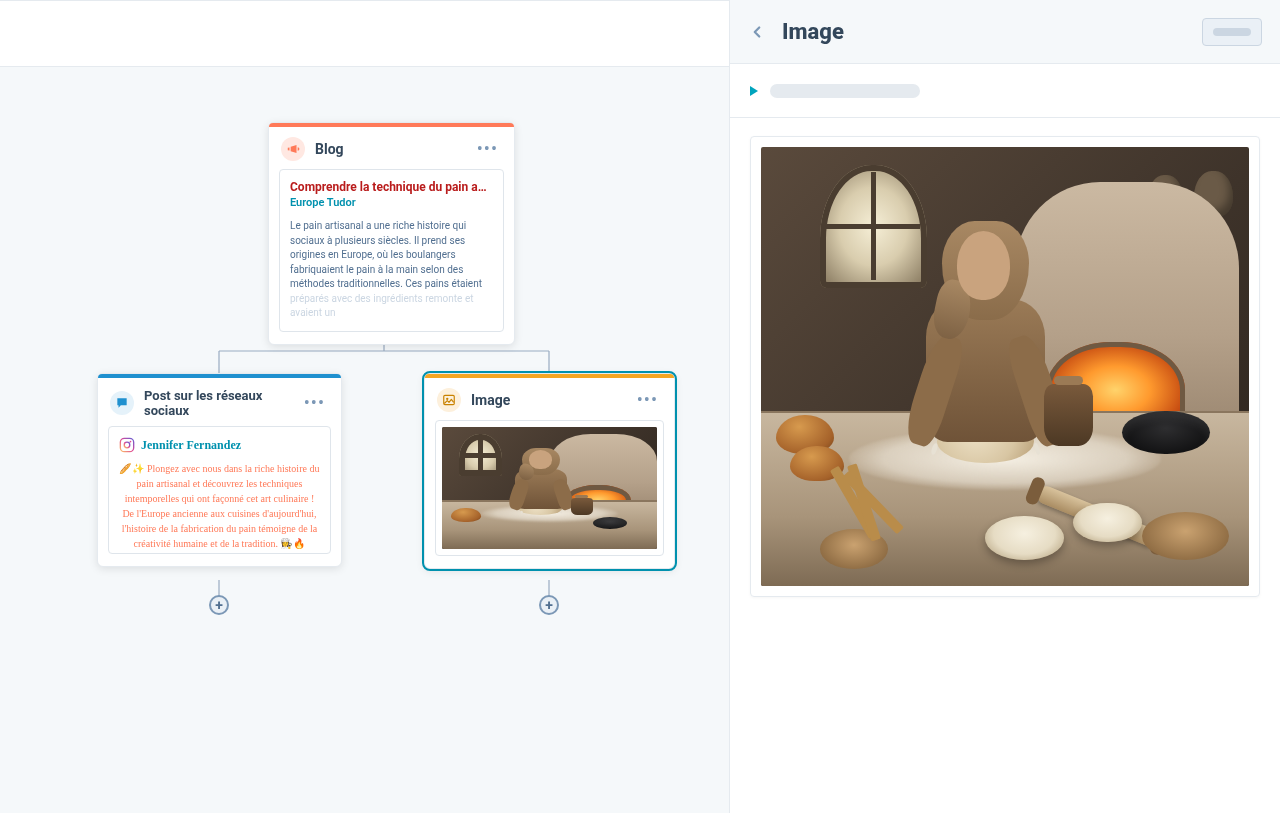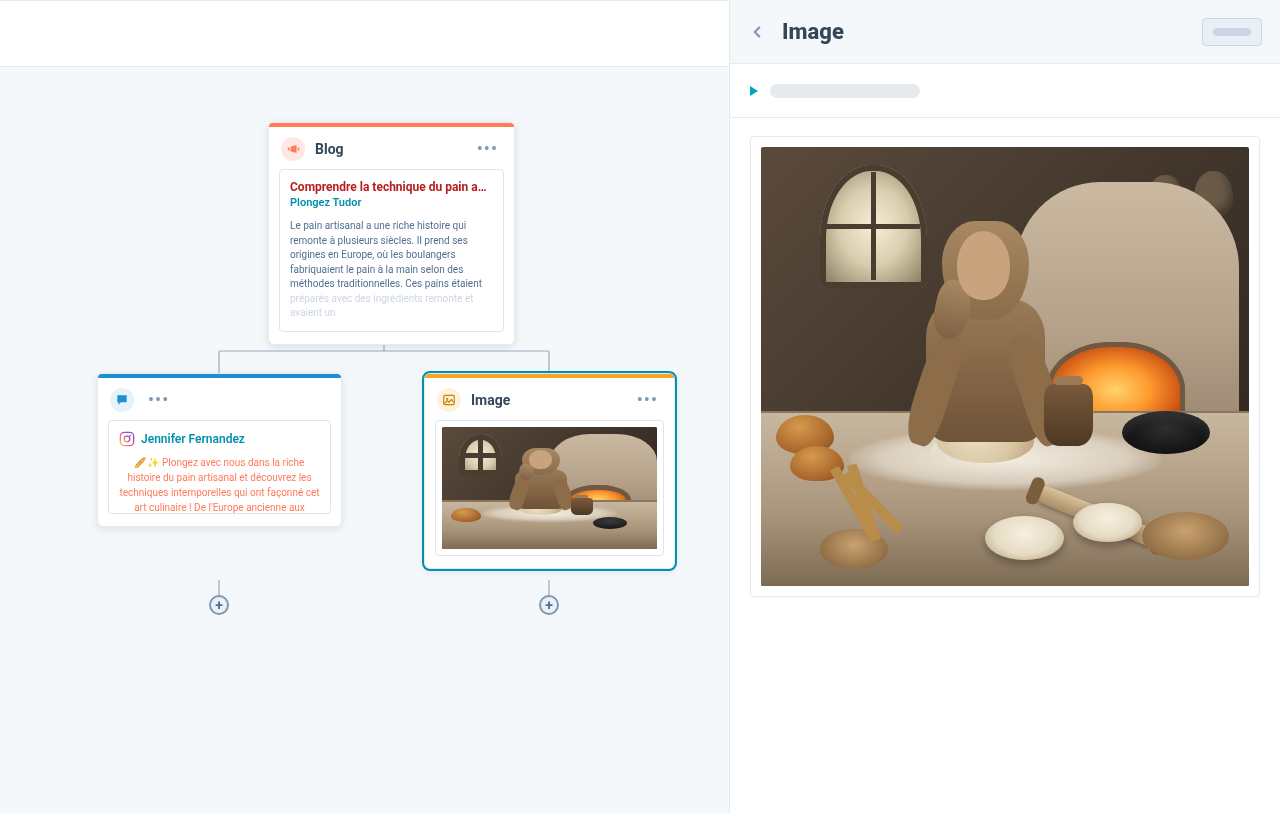--- a/index.html
+++ b/index.html
@@ -117,41 +117,42 @@
             <svg width="14" height="14" viewBox="0 0 24 24" fill="#ff7a59">
                 <path d="M3 10v4l3 .5V9.5L3 10zm5-2v8l10 3V5L8 8zm12 1a3 3 0 010 6V9z"></path>
               </svg>
           </div>
           <div class="node-title">Blog</div>
           <div class="node-more">•••</div>
         </div>
         <div class="node-body">
           <div class="sub-card">
             <div class="sub-title">Comprendre la technique du pain a…</div>
-            <div class="sub-author">Plongez Tudor</div>
+            <div class="sub-author">Europe Tudor</div>
             <div class="sub-text">
-              <span>Le pain artisanal a une riche histoire qui remonte à plusieurs siècles. Il prend ses origines en Europe, où les boulangers fabriquaient le pain à la main selon des méthodes traditionnelles. Ces pains étaient</span>
+              <span>Le pain artisanal a une riche histoire qui sociaux à plusieurs siècles. Il prend ses origines en Europe, où les boulangers fabriquaient le pain à la main selon des méthodes traditionnelles. Ces pains étaient</span>
               <span class="fade-line">préparés avec des ingrédients remonte et avaient un</span>
             </div>
           </div>
         </div>
       </div>
 
       <div class="node" style="left:97px; top:372px; width:245px;">
         <div class="accent" style="background:#1f90cf"></div>
         <div class="node-header">
           <div class="node-icon" style="background:#e5f2fa">
             <svg width="14" height="14" viewBox="0 0 24 24" fill="#1f90cf">
                 <path d="M4 4h16v12H10l-4 4v-4H4V4zm3 4h2v2H7V8zm4 0h2v2h-2V8zm4 0h2v2h-2V8z"></path>
               </svg>
           </div>
+          <div class="node-title" style="font-size:13px">Post sur les réseaux sociaux</div>
           <div class="node-more">•••</div>
         </div>
         <div class="node-body">
-          <div class="sub-card" style="height:94px; overflow:hidden;">
+          <div class="sub-card" style="height:128px; overflow:hidden;font-family:Liberation Serif, serif;">
             <div class="social-top">
               <svg class="ig-icon" viewBox="0 0 24 24">
                 <defs>
                     <linearGradient id="ig" x1="0" y1="1" x2="1" y2="0">
                       <stop offset="0" stop-color="#fdc468"></stop>
                       <stop offset=".5" stop-color="#df4996"></stop>
                       <stop offset="1" stop-color="#5f5fd6"></stop>
                     </linearGradient>
                   </defs>
                 <rect x="2" y="2" width="20" height="20" rx="6" fill="none" stroke="url(#ig)" stroke-width="2"></rect>

